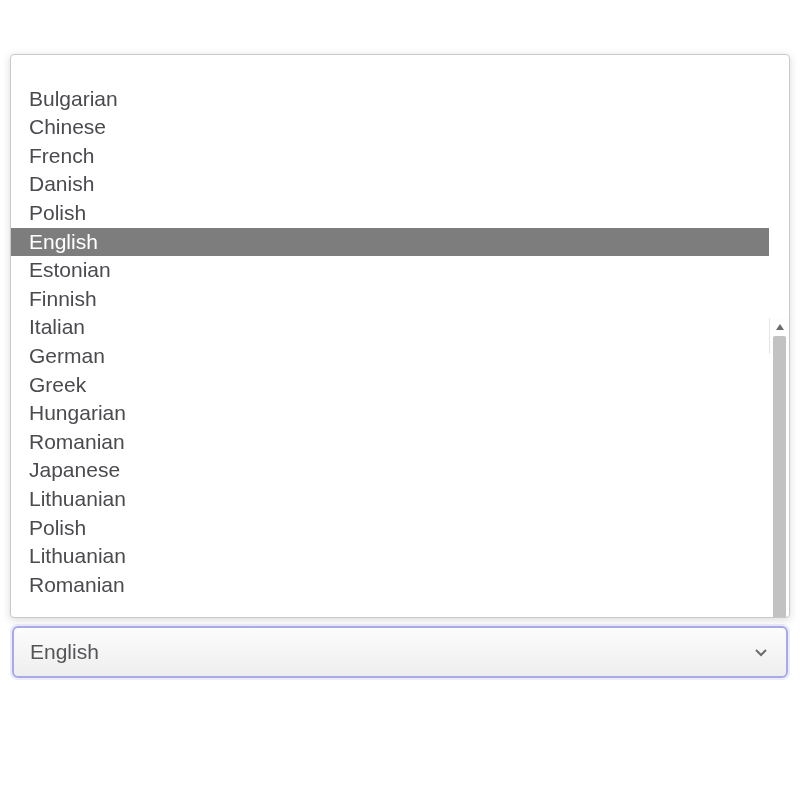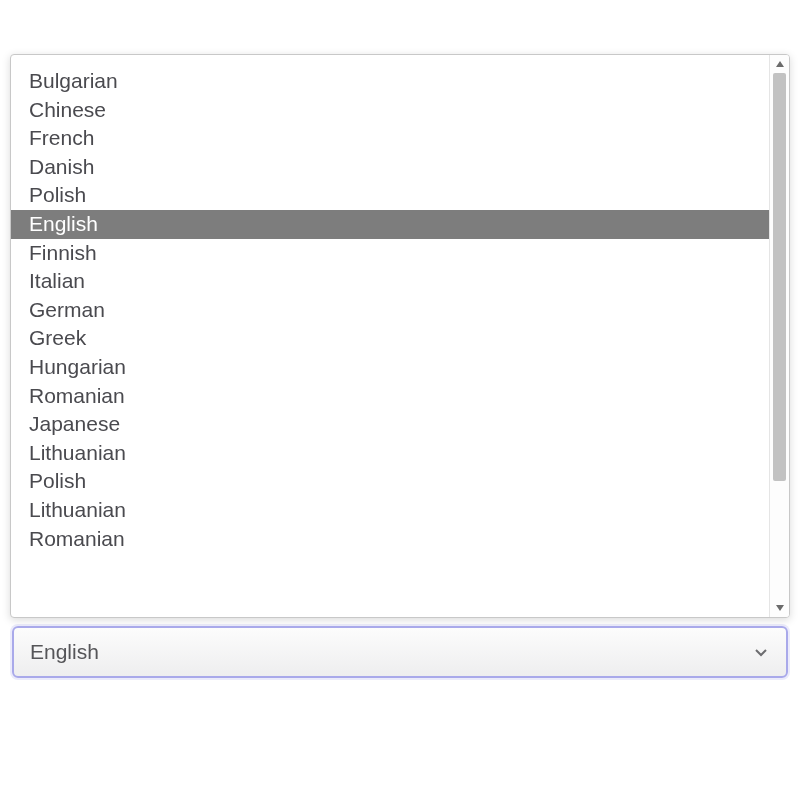--- a/index.html
+++ b/index.html
@@ -20,20 +20,21 @@
       top: 54px;
       left: 10px;
       right: 10px;
       height: 564px;
       background: #ffffff;
       border: 1px solid #c8c8c8;
       border-radius: 4px;
       box-shadow: 0 2px 8px rgba(0,0,0,0.15);
       display: flex;
       overflow: hidden;
+      align-items: center;
     }
     .options-list {
       flex: 1;
       overflow: hidden;
       padding-top: 12px;
     }
     .option {
       font-size: 21px;
       line-height: 28.6px;
       padding-left: 18px;
@@ -118,20 +119,21 @@
 <body>
 
 <div class="dropdown-panel">
   <div class="options-list" id="options-container">
       <div class="option">Bulgarian</div>
       <div class="option">Chinese</div>
       <div class="option">French</div>
       <div class="option">Danish</div>
       <div class="option">Polish</div>
       <div class="option selected">English</div>
+      <div class="option">Estonian</div>
       <div class="option">Finnish</div>
       <div class="option">Italian</div>
       <div class="option">German</div>
       <div class="option">Greek</div>
       <div class="option">Hungarian</div>
       <div class="option">Romanian</div>
       <div class="option">Japanese</div>
       <div class="option">Lithuanian</div>
       <div class="option">Polish</div>
       <div class="option">Lithuanian</div>

